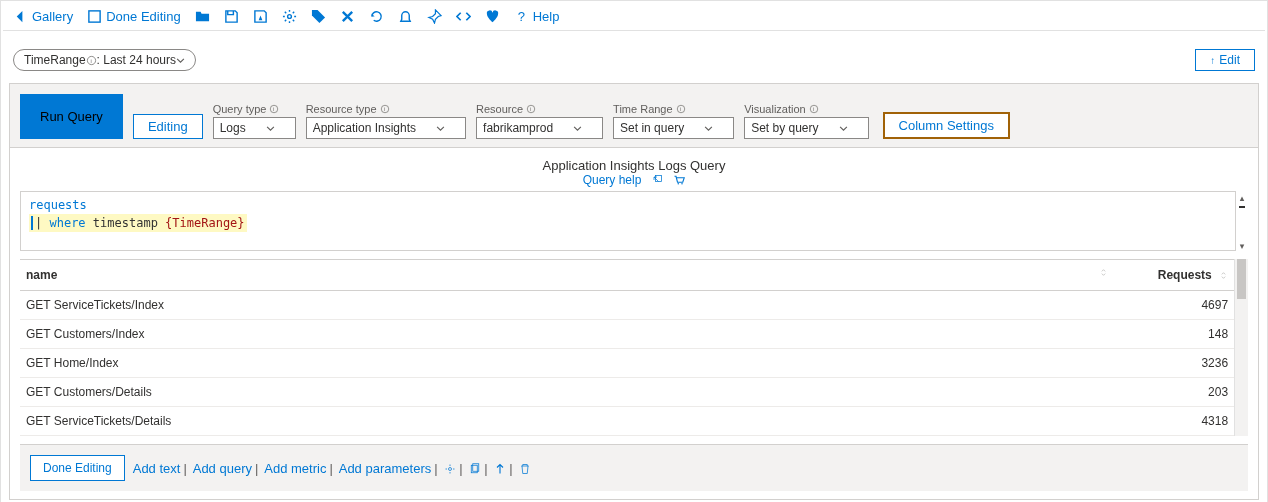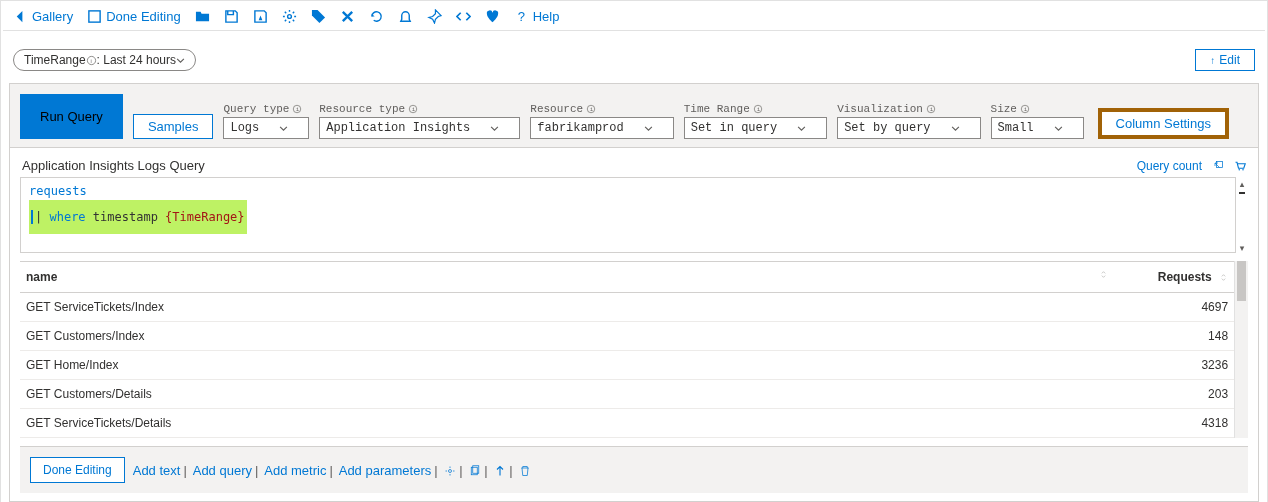--- a/index.html
+++ b/index.html
@@ -38,52 +38,52 @@
     padding: 10px 10px 8px; display: flex; align-items: flex-end; gap: 10px;
   }
   .run-btn {
     background: #0078d4; color: #000000; border: none; padding: 15px 20px;
     font-size: 13px; cursor: pointer;
   }
   .samples-btn {
     background: #fff; border: 1px solid #0078d4; color: #0078d4;
     padding: 4px 14px; font-size: 13px; cursor: pointer;
   }
-  .selgrp { display: flex; flex-direction: column; gap: 2px; font-family: Liberation Mono, monospace; }
+  .selgrp { display: flex; flex-direction: column; gap: 2px; }
   .selgrp .lbl { font-size: 11px; color: #605e5c; display: flex; align-items: center; gap: 3px; }
   .selgrp .lbl .info-ic { width: 10px; height: 10px; fill: #605e5c; }
   .sel {
     border: 1px solid #8a8886; background: #fff; padding: 3px 20px 3px 6px;
     font-size: 12px; position: relative; cursor: pointer; min-width: 80px;
     display: inline-flex; justify-content: space-between; align-items: center; gap: 20px;
   }
   .chev { width: 9px; height: 9px; fill: #605e5c; }
 
   .col-settings {
-    margin-left: 4px; background: #fff; border: 4px solid #a16207; color: #0078d4;
+    margin-left: 4px; background: #fff; border: 2px solid #a16207; color: #0078d4;
     padding: 4px 14px; font-size: 13px; cursor: pointer;
   }
 
-  .qlabel-row { display: flex; justify-content: space-between; align-items: center; padding: 10px 12px 4px; }
+  .qlabel-row { display: flex; justify-content: space-between; align-items: center; padding: 10px 12px 4px; flex-direction: column; }
   .qlabel { font-size: 13px; }
   .qhelp { display: flex; align-items: center; gap: 10px; color: #0078d4; cursor: pointer; font-size: 12px; }
   .qhelp svg { width: 12px; height: 12px; fill: #0078d4; }
 
   .editor-wrap { display: flex; margin: 0 10px; }
   .editor {
     flex: 1; border: 1px solid #d2d0ce; padding: 4px 8px 18px;
     font-family: Consolas, monospace; font-size: 12px; line-height: 1.5;
     background: #fff;
   }
   .kw-tbl { color: #0078d4; }
   .kw-op  { color: #0078d4; }
   .kw-col { color: #333; }
   .kw-param { color: #a31515; }
   .kw-agg { color: #a31515; }
-  .hl-line { background: #bef264; display: inline-block; padding: 8px 2px; }
+  .hl-line { background: #fef9c3; display: inline-block; padding: 0 2px; }
   .gutter-arrows { width: 12px; display: flex; flex-direction: column; align-items: center; gap: 2px; padding-top: 2px;}
   .gutter-arrows .tri { font-size: 9px; color: #605e5c; cursor: pointer; }
   .pipe-cursor { border-left: 2px solid #0078d4; padding-left: 2px; }
 
   .table-wrap { display: flex; margin: 8px 10px 0; }
   table { width: 100%; border-collapse: collapse; font-size: 12px; }
   thead th {
     text-align: left; padding: 8px 6px; background: #fff;
     border-top: 1px solid #d2d0ce; border-bottom: 1px solid #d2d0ce;
     font-weight: 600;
@@ -208,21 +208,21 @@
   <div class="edit-link">
     <span style="font-size:10px">↑</span>
     <span>Edit</span>
   </div>
 </div>
 
 <div class="query-block">
 
   <div class="qheader">
     <button class="run-btn">Run Query</button>
-    <button class="samples-btn">Samples</button>
+    <button class="samples-btn">Editing</button>
 
     <div class="selgrp">
       <div class="lbl">
             <span>Query type</span>
             <svg class="info-ic" viewBox="0 0 16 16">
               <circle cx="8" cy="8" r="6" fill="none" stroke="#605e5c"></circle>
               <text x="6.5" y="11" font-size="8">i</text>
             </svg>
           </div>
       <div class="sel">
@@ -290,43 +290,28 @@
             </svg>
           </div>
       <div class="sel">
             <span>Set by query</span>
             <svg class="chev" viewBox="0 0 16 16">
               <path d="M2 5l6 6 6-6" fill="none" stroke="#605e5c" stroke-width="2"></path>
             </svg>
           </div>
     </div>
 
-    <div class="selgrp">
-      <div class="lbl">
-            <span>Size</span>
-            <svg class="info-ic" viewBox="0 0 16 16">
-              <circle cx="8" cy="8" r="6" fill="none" stroke="#605e5c"></circle>
-              <text x="6.5" y="11" font-size="8">i</text>
-            </svg>
-          </div>
-      <div class="sel">
-            <span>Small</span>
-            <svg class="chev" viewBox="0 0 16 16">
-              <path d="M2 5l6 6 6-6" fill="none" stroke="#605e5c" stroke-width="2"></path>
-            </svg>
-          </div>
-    </div>
 
     <button class="col-settings">Column Settings</button>
   </div>
 
   <div class="qlabel-row">
     <div class="qlabel">Application Insights Logs Query</div>
     <div class="qhelp">
-      <span>Query count</span>
+      <span>Query help</span>
       <svg viewBox="0 0 16 16">
             <path d="M4 4h4M4 4v4M4 4l6 6" stroke="#0078d4" fill="none"></path>
             <rect x="6" y="2" width="8" height="8" fill="none" stroke="#0078d4"></rect>
           </svg>
       <svg viewBox="0 0 16 16">
             <path d="M2 3h2l2 8h7l2-6H5" fill="none" stroke="#0078d4" stroke-width="1.5"></path>
             <circle cx="7" cy="13" r="1"></circle>
             <circle cx="12" cy="13" r="1"></circle>
           </svg>
     </div>

